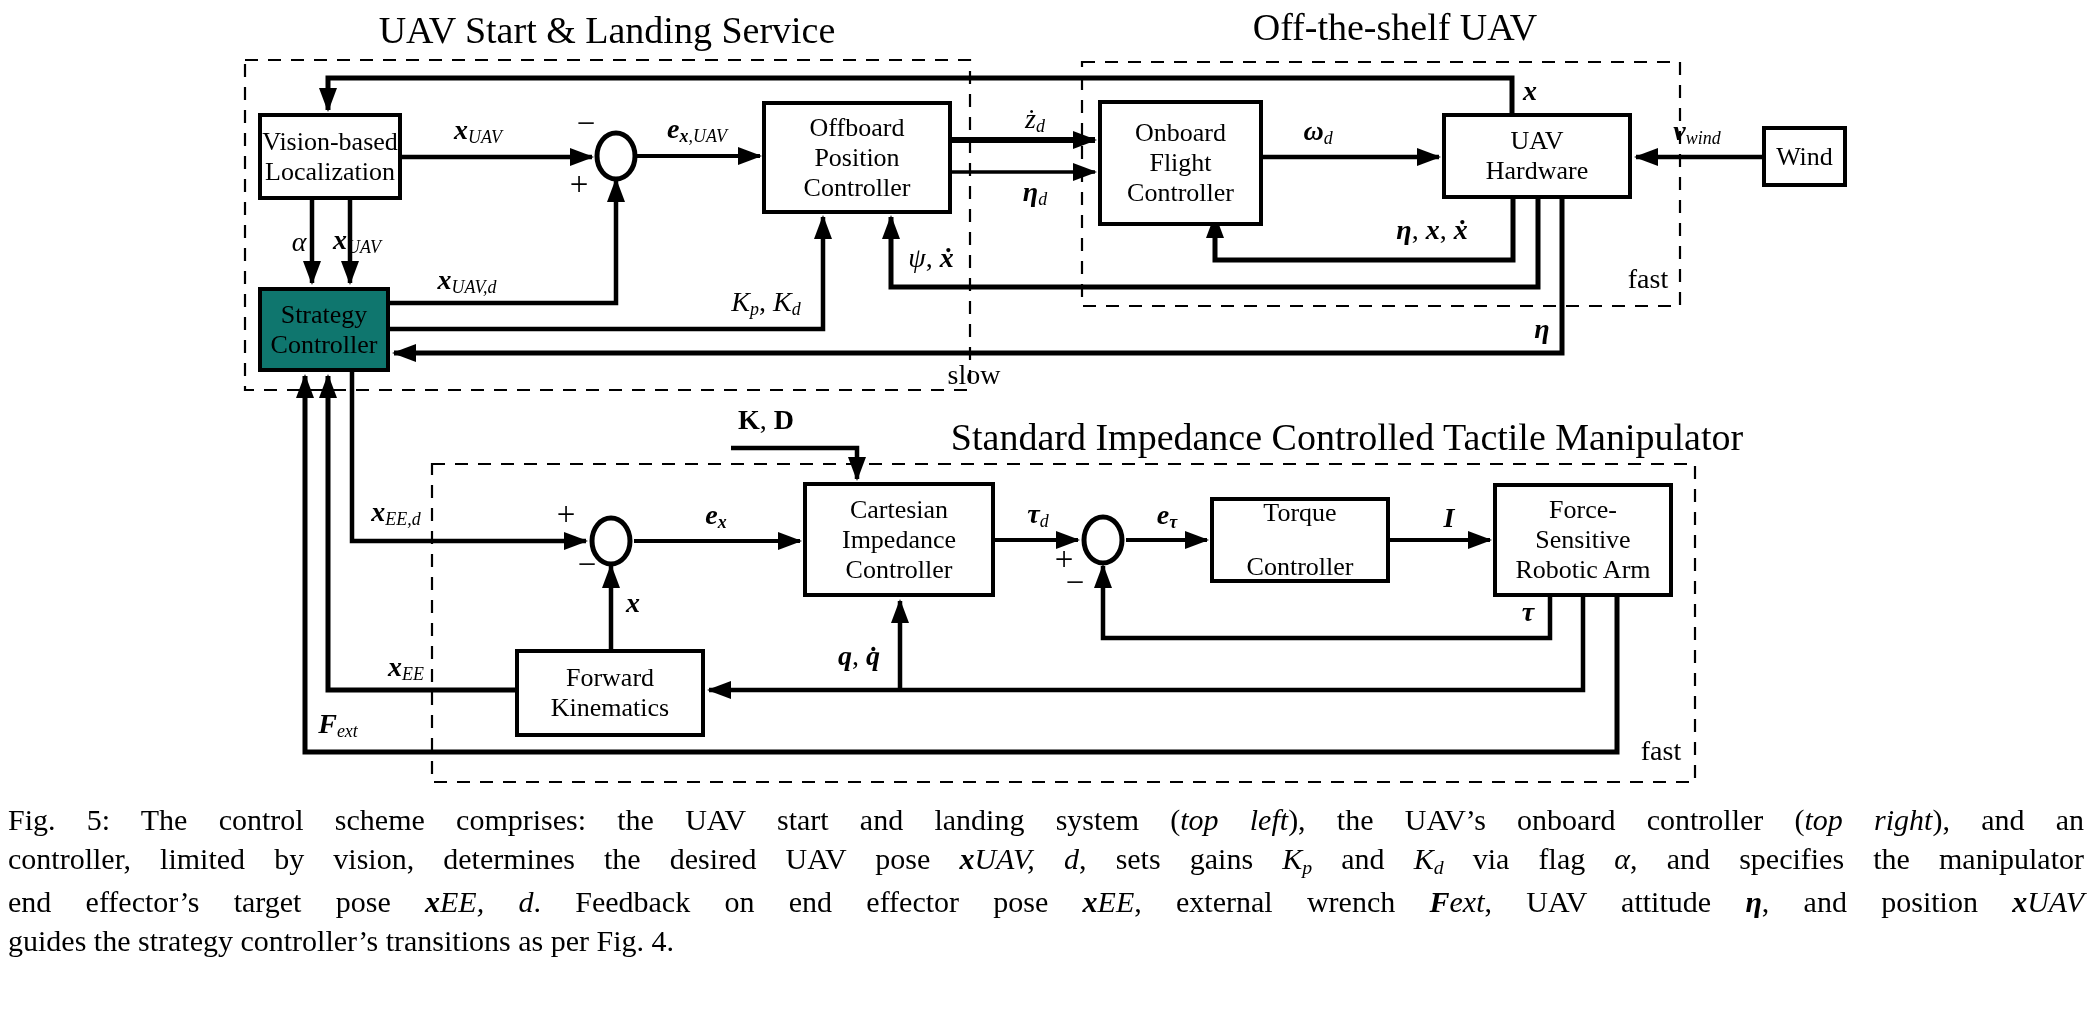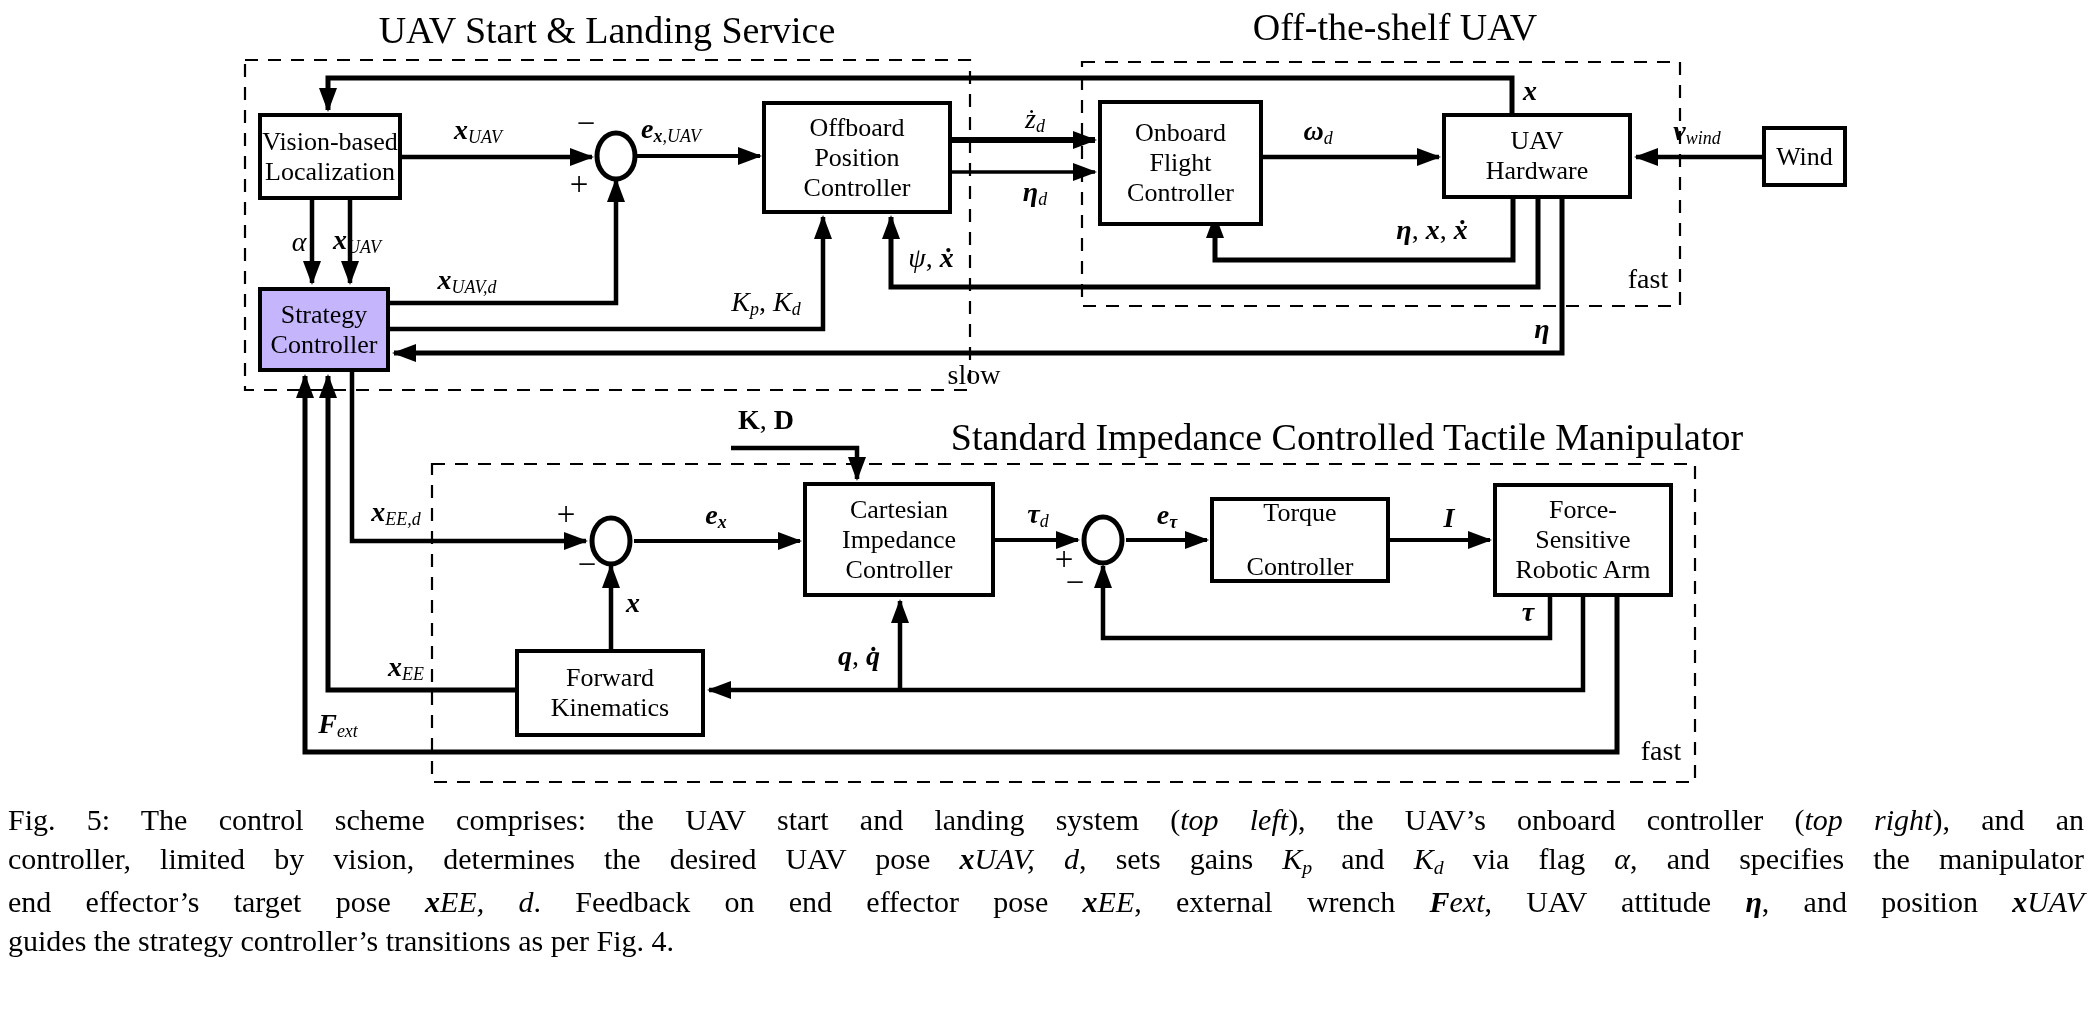--- a/index.html
+++ b/index.html
@@ -2,21 +2,21 @@
 <html><head>
 <meta charset="utf-8">
 <style>
   html,body{margin:0;padding:0;background:#fff;}
   .canvas{position:relative;width:2092px;height:1026px;background:#fff;overflow:hidden;
           font-family:"Liberation Serif","DejaVu Serif",serif;color:#000;}
   svg.wires{position:absolute;left:0;top:0;}
   .block{position:absolute;box-sizing:border-box;border:4px solid #000;background:#fff;
          display:flex;flex-direction:column;align-items:center;justify-content:center;
          font-size:26px;line-height:30px;text-align:center;white-space:nowrap;}
-  .block.gray{background:#c4b5fd;}
+  .block.gray{background:#0f766e;}
   .dtitle{position:absolute;transform:translate(-50%,-50%);font-size:38px;white-space:nowrap;}
   .lbl{position:absolute;transform:translate(-50%,-50%);font-size:28px;white-space:nowrap;}
   .lbl .it{font-style:italic;}
   .lbl .b{font-weight:bold;}
   .lbl .sub{font-size:0.64em;position:relative;top:0.24em;}
   .lbl.sign{font-size:33px;}
   .caption{position:absolute;left:8px;top:800px;width:2076px;font-size:30px;line-height:39px;}
   .cap-line{text-align:justify;}
   .cap-line.just{text-align-last:justify;}
   .cap-line .it{font-style:italic;}
@@ -117,21 +117,21 @@
       </div>
       <div class="block" style="left: 515px; top: 649px; width: 190px; height: 88px;">
         <div>Forward</div>
         <div>Kinematics</div>
       </div>
     </div>
   <div id="labels">
       <span class="lbl" style="left: 478px; top: 130px;"><span class="it b">x</span><span class="it sub">UAV</span></span>
       <span class="lbl sign" style="left: 586px; top: 123px;"><span>−</span></span>
       <span class="lbl sign" style="left: 579px; top: 184px;"><span>+</span></span>
-      <span class="lbl" style="left: 671px; top: 129px;"><span class="it b">e</span><span class="it b sub">x</span><span class="it sub">,UAV</span></span>
+      <span class="lbl" style="left: 697px; top: 129px;"><span class="it b">e</span><span class="it b sub">x</span><span class="it sub">,UAV</span></span>
       <span class="lbl" style="left: 467px; top: 280px;"><span class="it b">x</span><span class="it sub">UAV,d</span></span>
       <span class="lbl" style="left: 766px; top: 302px;"><span class="it">K</span><span class="it sub">p</span><span>, </span><span class="it">K</span><span class="it sub">d</span></span>
       <span class="lbl" style="left: 1035px; top: 119px;"><span class="it">ż</span><span class="it sub">d</span></span>
       <span class="lbl" style="left: 1035px; top: 192px;"><span class="it b">η</span><span class="it sub">d</span></span>
       <span class="lbl" style="left: 1318px; top: 131px;"><span class="it b">ω</span><span class="it sub">d</span></span>
       <span class="lbl" style="left: 1697px; top: 131px;"><span class="it b">ν</span><span class="it sub">wind</span></span>
       <span class="lbl" style="left: 1530px; top: 91px;"><span class="it b">x</span></span>
       <span class="lbl" style="left: 1432px; top: 230px;"><span class="it b">η</span><span>, </span><span class="it b">x</span><span>, </span><span class="it b">ẋ</span></span>
       <span class="lbl" style="left: 931px; top: 258px;"><span class="it">ψ</span><span>, </span><span class="it b">ẋ</span></span>
       <span class="lbl" style="left: 1542px; top: 329px;"><span class="it b">η</span></span>

